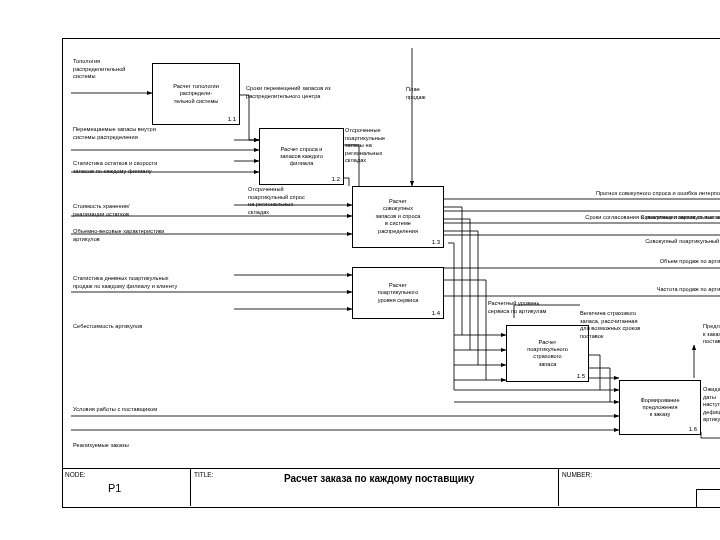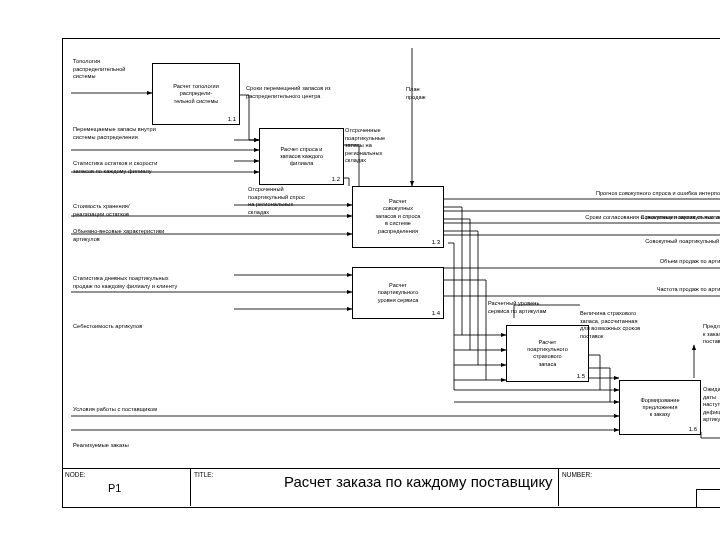--- a/index.html
+++ b/index.html
@@ -6,21 +6,21 @@
   body{width:720px;height:540px;overflow:hidden;font-family:"Liberation Sans",sans-serif;}
   #stage{position:relative;width:720px;height:540px;background:#ffffff;margin-left:44px;}
   .frame{position:absolute;border:1px solid #000;}
   .lbl{position:absolute;font-size:5.6px;line-height:7.6px;color:#000;white-space:pre-line;letter-spacing:0.05px;}
   .lbl.r{text-align:right;}
   .box{position:absolute;border:1.3px solid #000;background:#fff;box-sizing:border-box;}
   .box .bt{position:absolute;left:2px;right:2px;top:50%;transform:translateY(-50%);
            text-align:center;font-size:5.6px;line-height:7.4px;white-space:pre-line;}
   .box .bn{position:absolute;right:3px;bottom:2px;font-size:6px;}
   .ttl{position:absolute;font-size:11px;color:#000;}
-  .ttl.big{font-size:15px;}
+  .ttl.big{font-size:10px;font-weight:bold;}
   .small-cap{position:absolute;font-size:6.5px;color:#000;}
   svg.wires{position:absolute;left:0;top:0;width:720px;height:540px;pointer-events:none;}
 </style>
 </head>
 <body>
 
 <div id="stage">
 
   <div class="frame" style="left:18px;top:38px;width:684px;height:468px;"></div>
 

